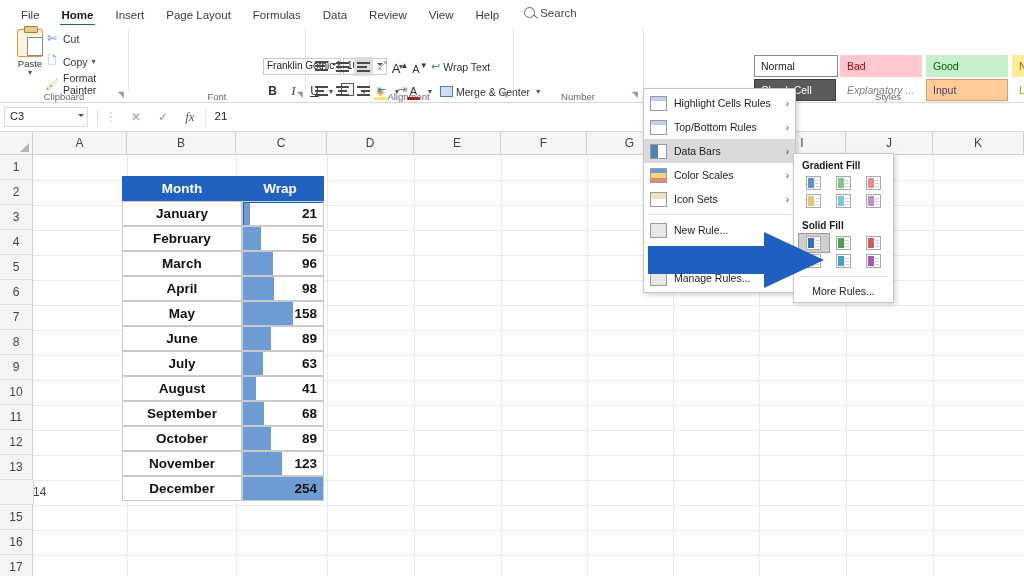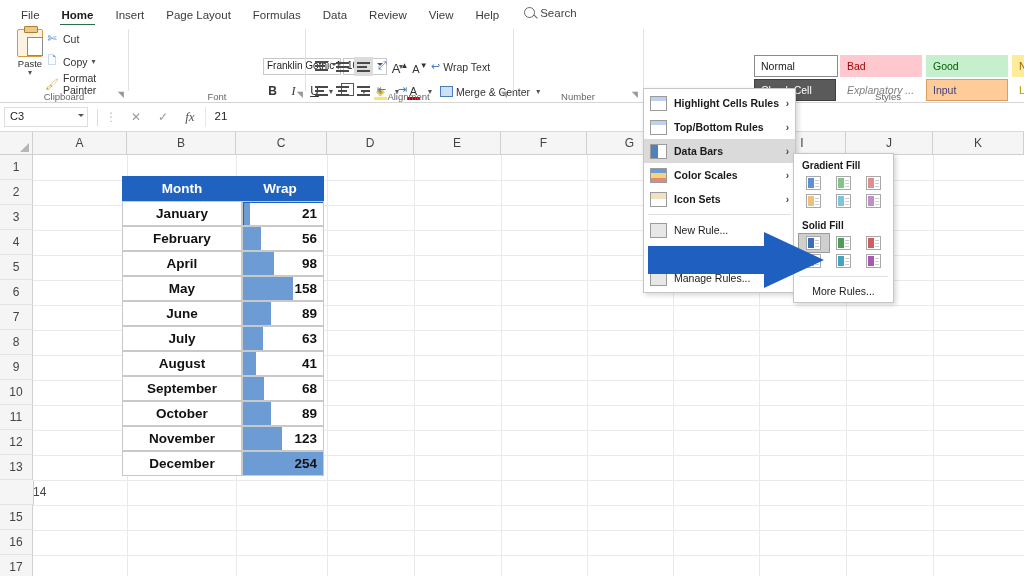--- a/index.html
+++ b/index.html
@@ -179,21 +179,21 @@
   
   .menu {
     position: absolute; left: 643px; top: 88px; width: 153px;
     background: #fff; border: 1px solid #c6c6c6;
     box-shadow: 2px 2px 5px rgba(0,0,0,.17); z-index: 40; padding: 2px 0;
   }
   .mi {
     display: flex; align-items: center; height: 24px; padding: 0 4px 0 6px;
     font-size: 10.5px; color: #1a1a1a; position: relative;
   }
-  .mi.bold { font-weight: bold; }
+  .mi.bold { font-weight: normal; }
   .mi.sel { background: #dadada; }
   .mi-ico {
     width: 17px; height: 15px; margin-right: 7px; background: #fff;
     border: 1px solid #9b9b9b; position: relative; flex: none;
   }
   .mi-ico.blue  { background: linear-gradient(to bottom,#bcd2ee 0 33%,#fff 33% 100%); }
   .mi-ico.bars  { background: linear-gradient(to right,#4f81bd 0 46%,#fff 46% 100%); }
   .mi-ico.scale { background: linear-gradient(to bottom,#6d9bd4 0 33%,#f6d47a 33% 66%,#e08b7a 66% 100%); }
   .mi-ico.sets  { background: linear-gradient(to bottom,#f0e2c0 0 50%,#fff 50% 100%); }
   .mi-ico.gray  { background: #e7e7e7; }
@@ -488,20 +488,27 @@
             </div>
           </div>
           <div class="trow">
             <div class="tcell c-month">February</div>
             <div class="tcell c-sales">
               <div class="databar" style="width: 17.6px; background: rgb(109, 155, 212);"></div>
               <span class="sales-val">56</span>
             </div>
           </div>
           <div class="trow">
+            <div class="tcell c-month">March</div>
+            <div class="tcell c-sales">
+              <div class="databar" style="width: 30.2px; background: rgb(109, 155, 212);"></div>
+              <span class="sales-val">96</span>
+            </div>
+          </div>
+          <div class="trow">
             <div class="tcell c-month">April</div>
             <div class="tcell c-sales">
               <div class="databar" style="width: 30.9px; background: rgb(109, 155, 212);"></div>
               <span class="sales-val">98</span>
             </div>
           </div>
           <div class="trow">
             <div class="tcell c-month">May</div>
             <div class="tcell c-sales">
               <div class="databar" style="width: 49.8px; background: rgb(109, 155, 212);"></div>

